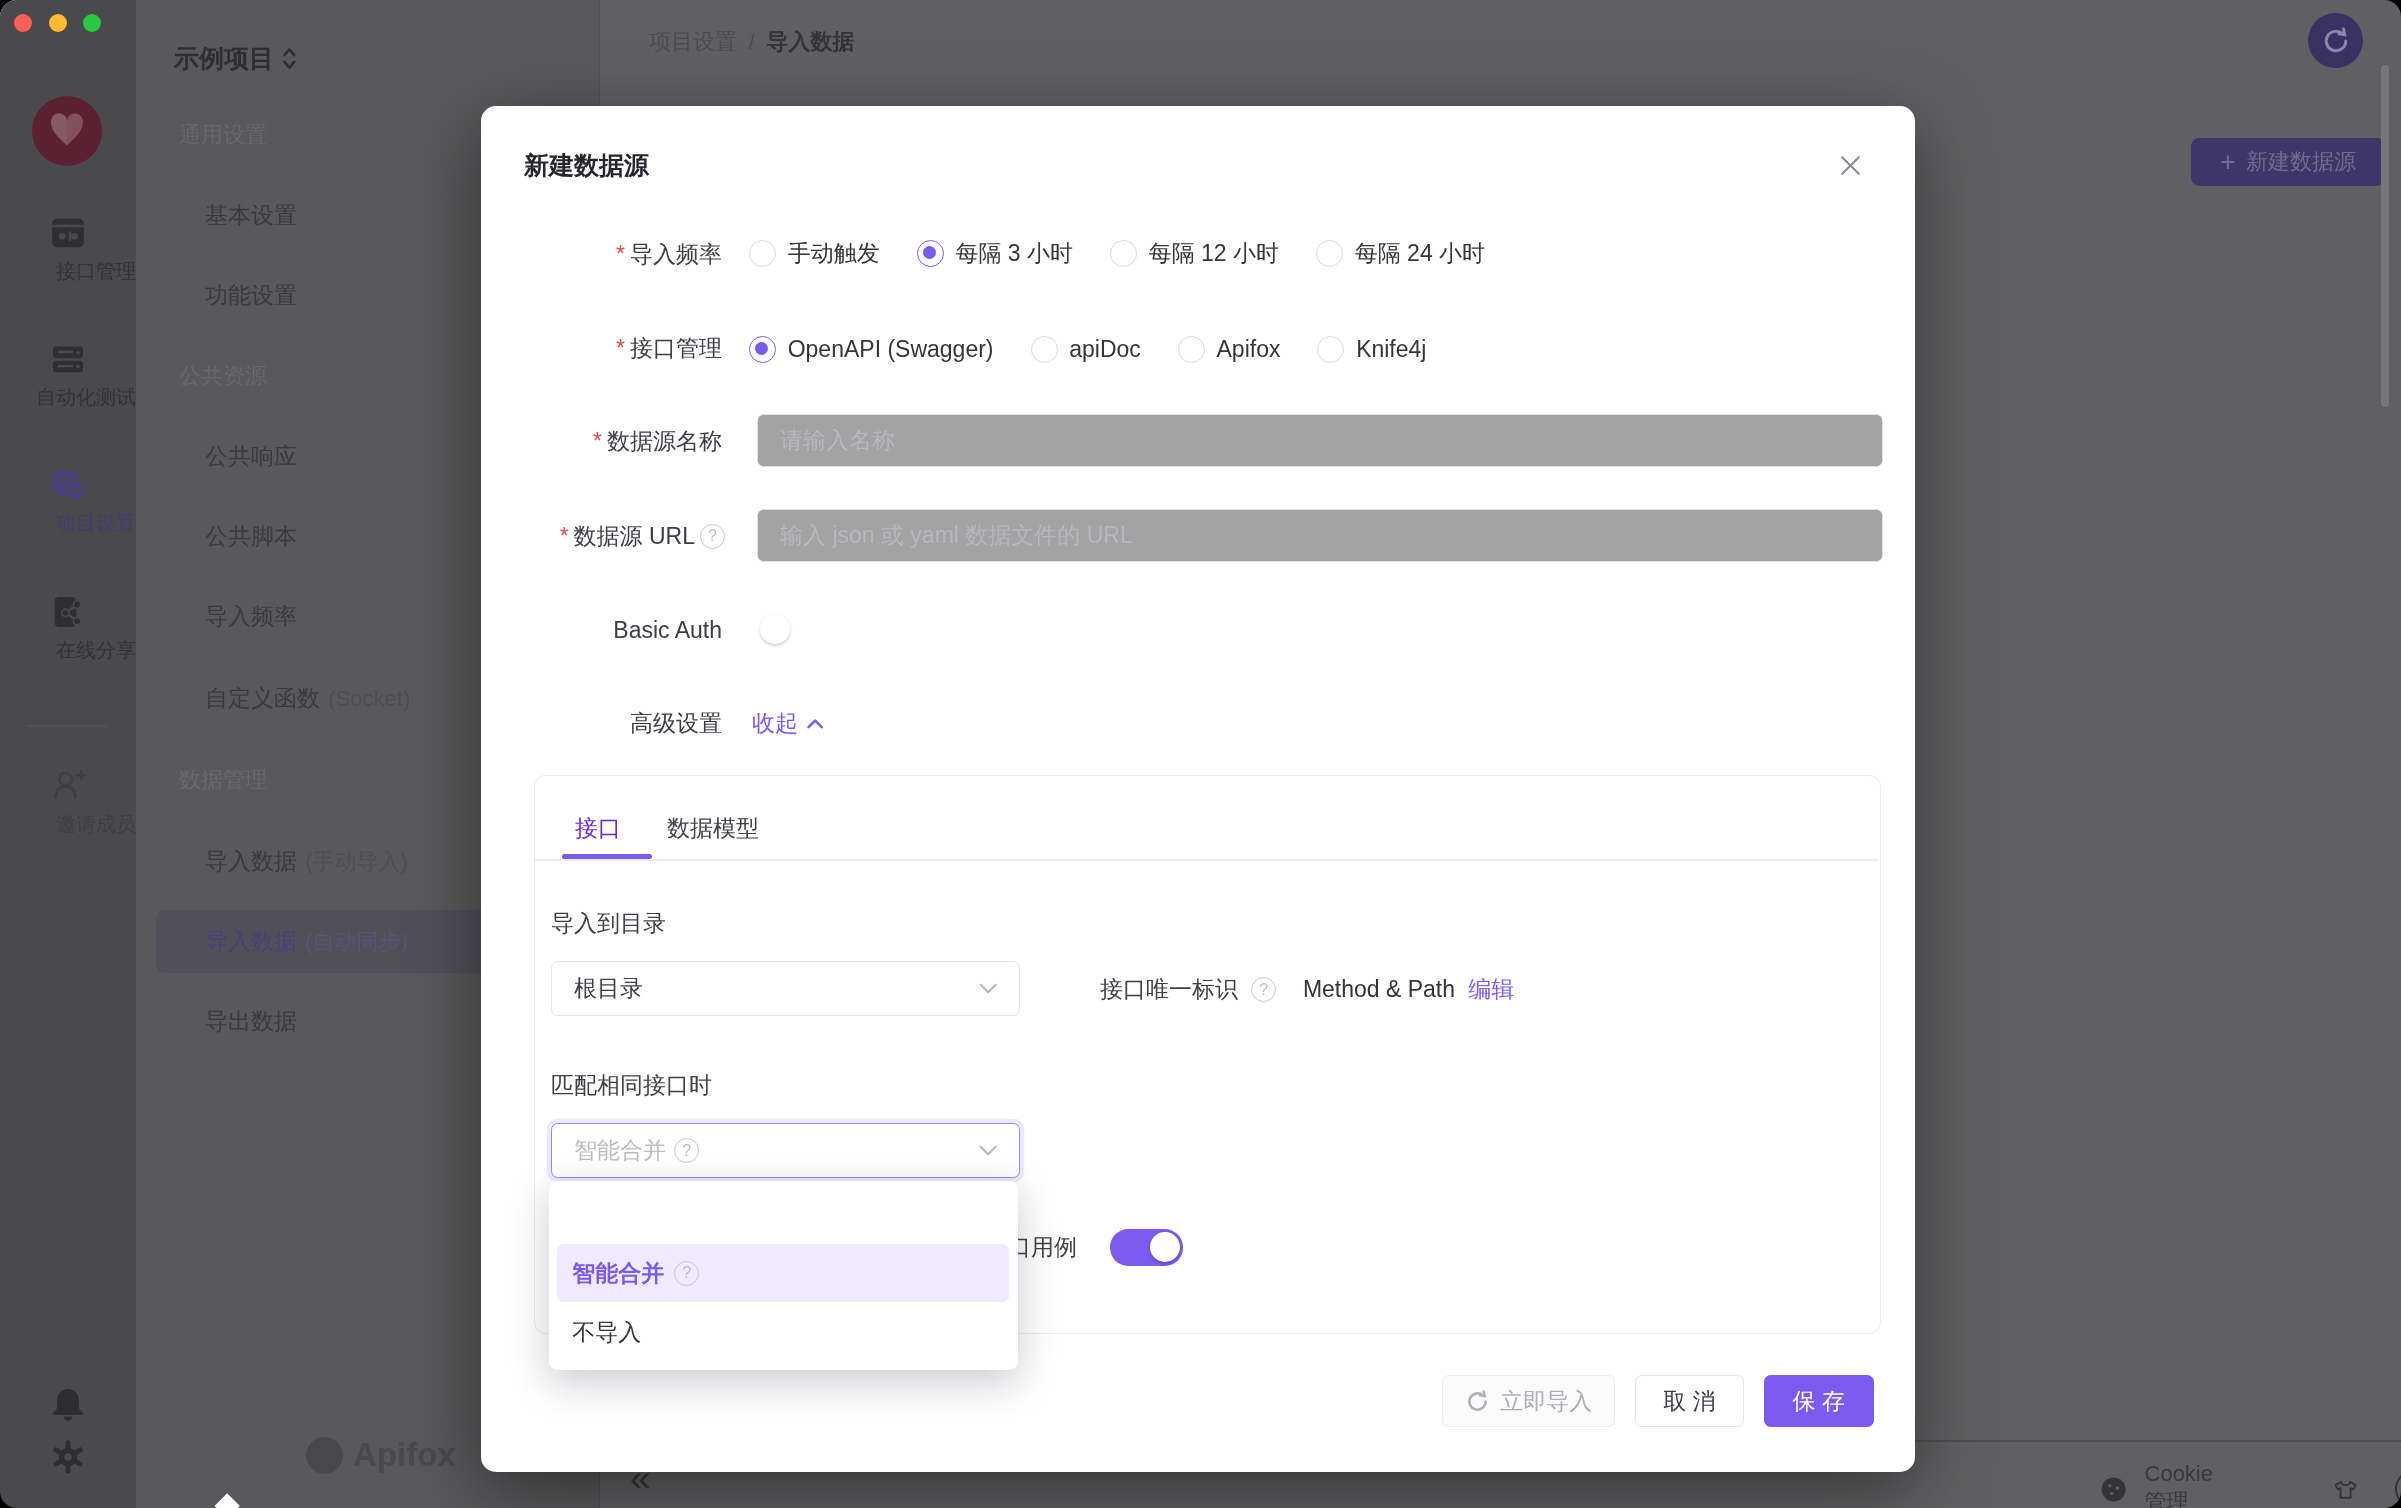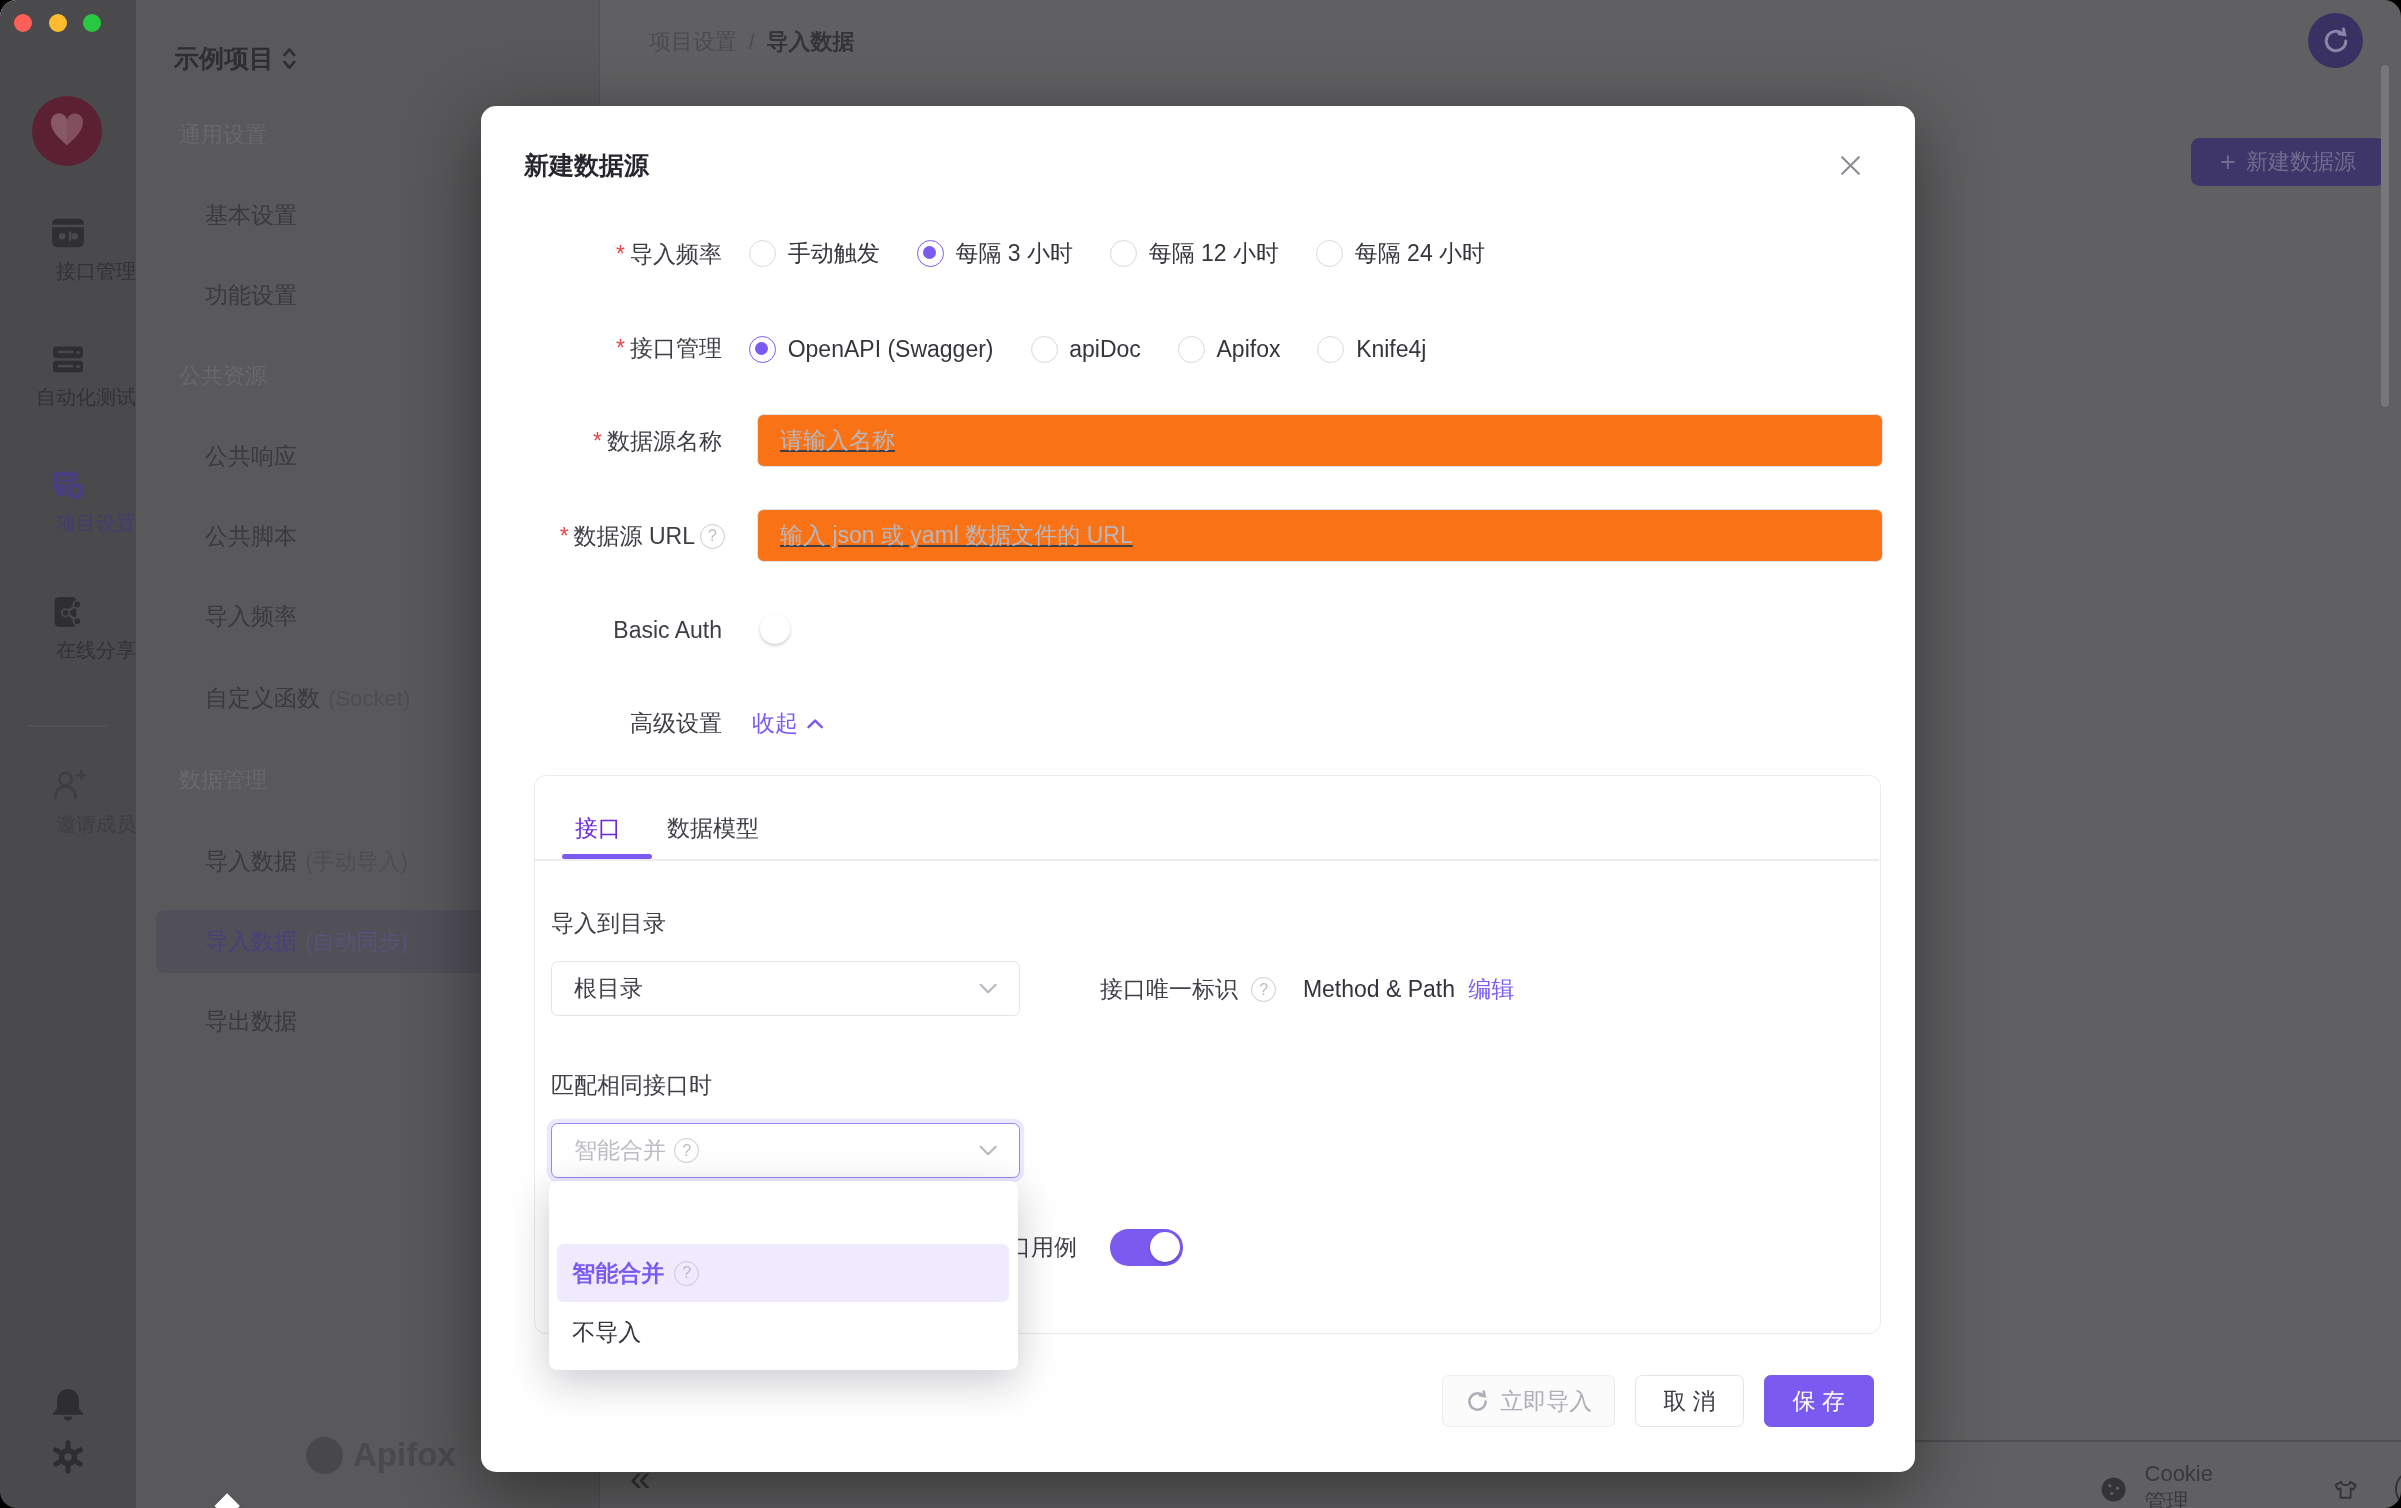--- a/index.html
+++ b/index.html
@@ -49,21 +49,21 @@
   #modal { left:481px; top:106px; width:1434px; height:1366px; background:#fff; border-radius:15px; box-shadow:0 20px 75px rgba(0,0,0,.45); }
   #modal-title { left:43px; top:43px; font-size:25px; font-weight:700; color:#26262e; }
   #modal-close { left:1357px; top:47px; width:25px; height:25px; color:#8b8b94; }
   .form-label { right:1193px; top:0; height:30px; display:flex; align-items:center; gap:5px; font-size:23px; color:#3d3d45; white-space:nowrap; }
   .req { color:#e5484d; font-size:23px; }
   .opts { left:268px; display:flex; align-items:flex-end; gap:37px; }
   .opt { display:flex; align-items:center; gap:11.7px; font-size:23px; color:#35353d; white-space:nowrap; }
   .radio { width:27px; height:27px; border-radius:50%; border:1.7px solid #d8d8df; background:#fff; position:relative; flex:0 0 auto; }
   .radio.on { border-color:#7b5af0; }
   .radio.on::after { content:""; position:absolute; left:5px; top:5px; width:13.3px; height:13.3px; border-radius:50%; background:#7b5af0; }
-  .t-input { left:276px; width:1126px; height:53px; border:1.7px solid #e3e3e9; border-radius:6.7px; font-size:23px; padding:0 22px; color:#3f3f47; outline:none; background:#f97316;text-decoration:underline; }
+  .t-input { left:276px; width:1126px; height:53px; border:1.7px solid #e3e3e9; border-radius:6.7px; font-size:23px; padding:0 22px; color:#3f3f47; outline:none; background:#a3a3a3; }
   .t-input::placeholder { color:#b7b7bf; }
   .help { width:25px; height:25px; border-radius:50%; border:1.7px solid #c9c9d2; color:#bcbcc4; font-size:16px; display:inline-flex; align-items:center; justify-content:center; flex:0 0 auto; }
   .switch { width:73px; height:37px; border-radius:18.3px; background:#bfbfc7; position:relative; }
   .switch::after { content:""; position:absolute; top:3.3px; left:3.3px; width:30px; height:30px; border-radius:50%; background:#fff; box-shadow:0 1.7px 3.3px rgba(0,0,0,.2); }
   .switch.on { background:#7b5af0; }
   .switch.on::after { left:40px; }
   #adv-link { left:271px; top:602px; display:flex; align-items:center; gap:8.3px; font-size:23px; color:#7b5af0; }
 
   #adv-panel { left:53px; top:669px; width:1347px; height:559px; border:1.7px solid #eaeaef; border-radius:11.7px; background:#fff; }
   .tab { top:37px; font-size:23px; color:#3f3f47; }

